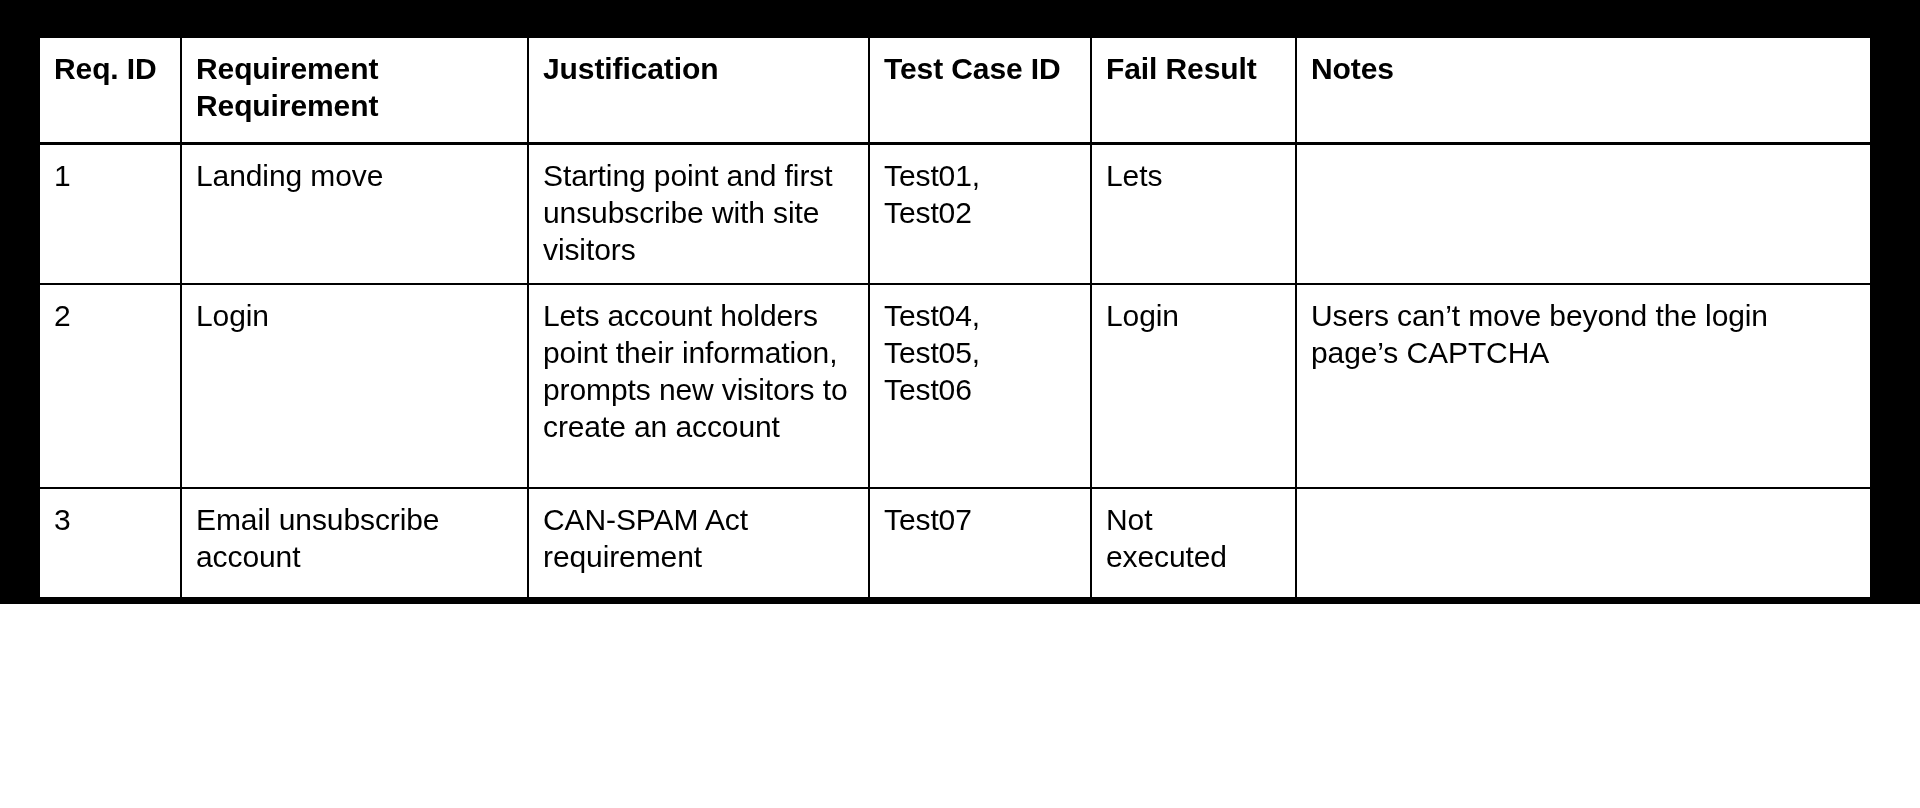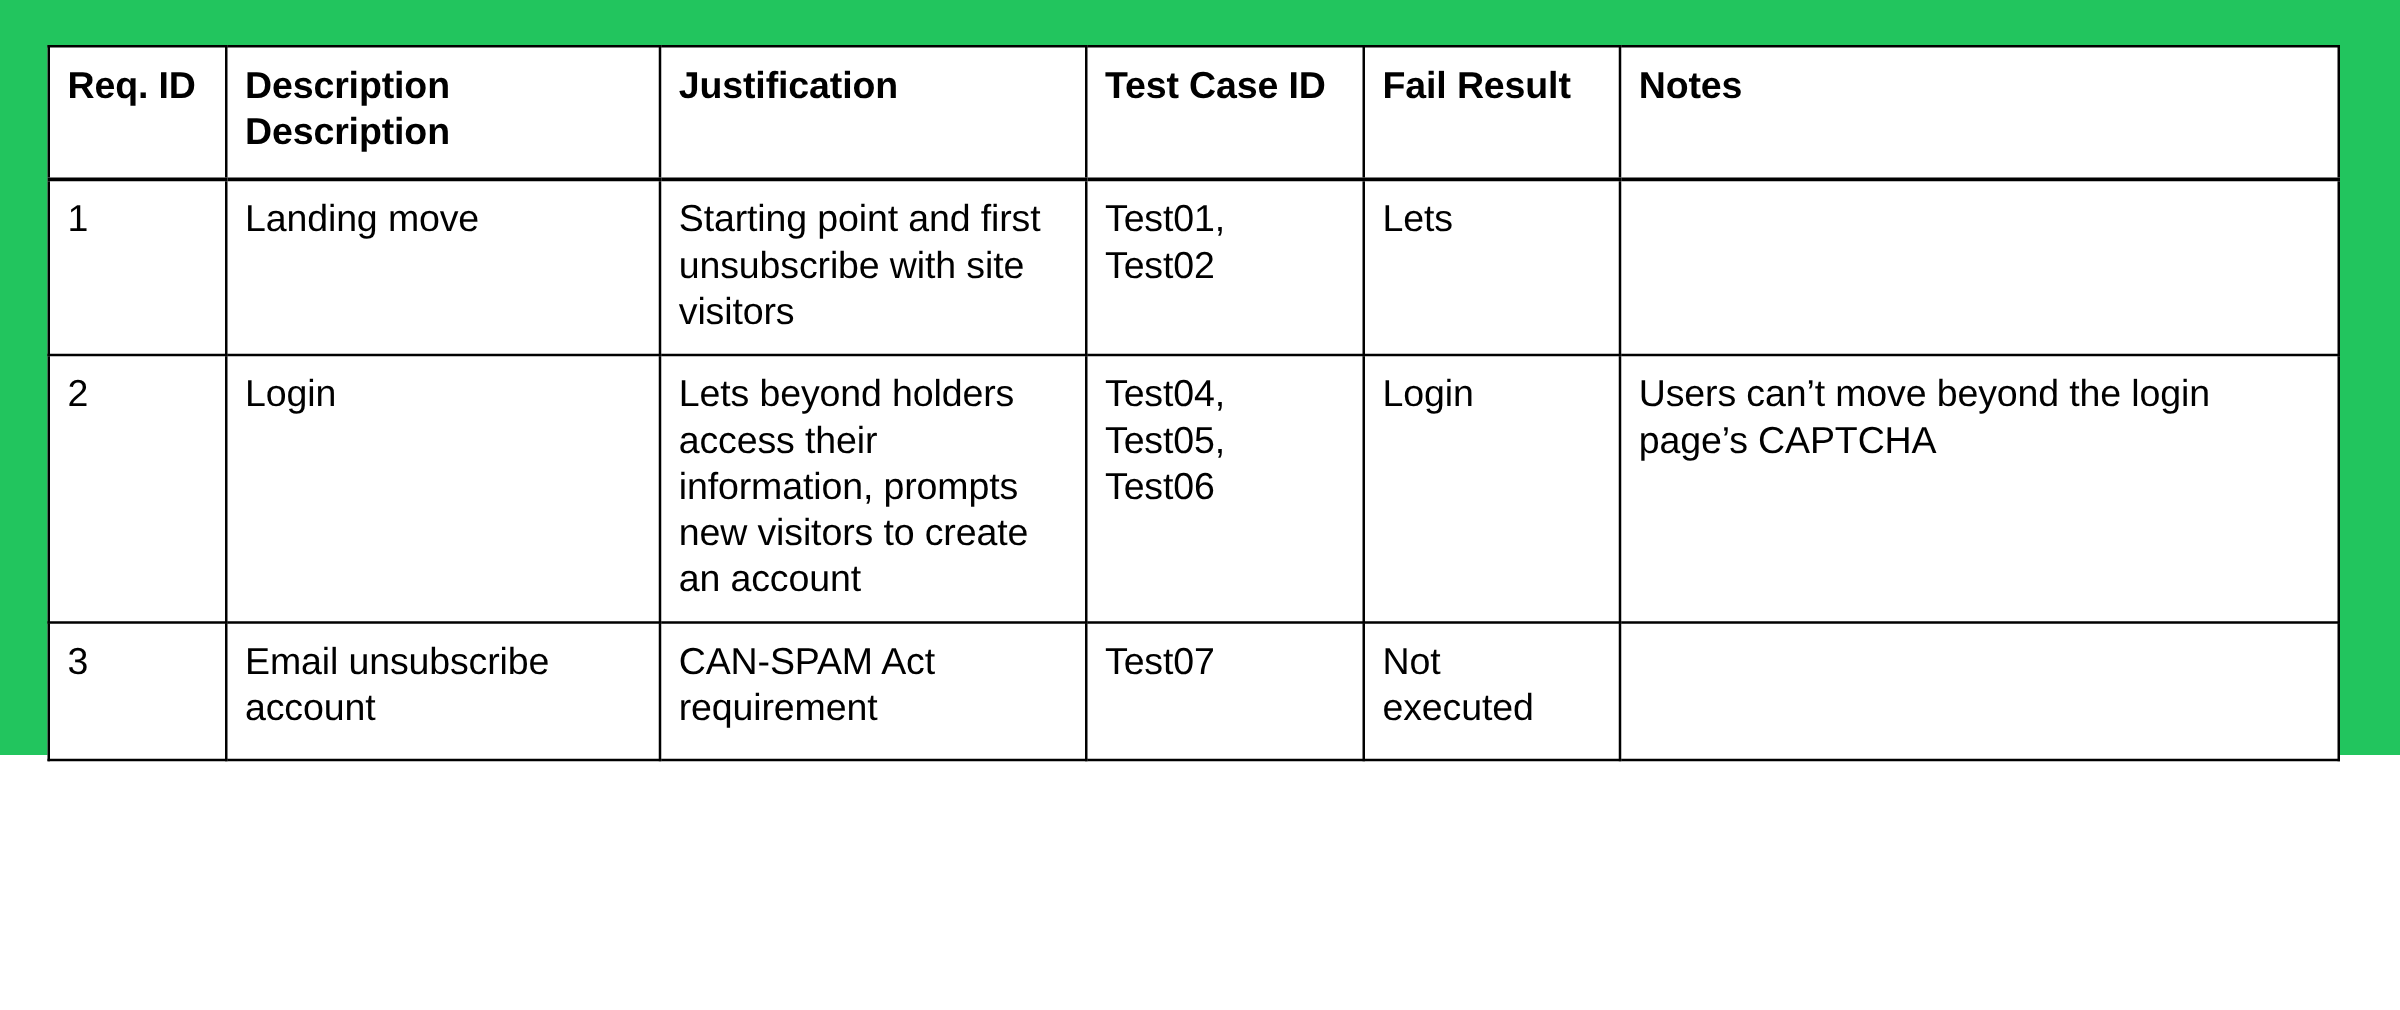--- a/index.html
+++ b/index.html
@@ -11,21 +11,21 @@
     width: 1920px;
     height: 808px;
     font-family: "Liberation Sans", sans-serif;
     color: #000000;
     overflow: hidden;
   }
   .page {
     position: relative;
     width: 1920px;
     height: 604px;
-    background: #22c55e;
+    background: #000000;
   }
   .traceability-table {
     position: absolute;
     left: 38px;
     top: 36px;
     width: 1832px;
     border-collapse: collapse;
     table-layout: fixed;
     background: #ffffff;
   }
@@ -81,21 +81,21 @@
       <col class="c-testresult">
       <col class="c-notes">
     </colgroup>
 
     <thead>
       <tr>
         <th>
           <span class="cell-text">Req. ID</span>
         </th>
         <th>
-          <span class="cell-text">Description Description</span>
+          <span class="cell-text">Requirement Requirement</span>
         </th>
         <th>
           <span class="cell-text">Justification</span>
         </th>
         <th>
           <span class="cell-text">Test Case ID</span>
         </th>
         <th>
           <span class="cell-text">Fail Result</span>
         </th>
@@ -130,21 +130,21 @@
       </tr>
 
       <tr class="row-2">
         <td>
           <span class="cell-text">2</span>
         </td>
         <td>
           <span class="cell-text">Login</span>
         </td>
         <td>
-          <span class="cell-text">Lets beyond holders access their information, prompts new visitors to create an account</span>
+          <span class="cell-text">Lets account holders point their information, prompts new visitors to create an account</span>
         </td>
         <td>
           <span class="cell-text">Test04,
 Test05,
 Test06</span>
         </td>
         <td>
           <span class="cell-text">Login</span>
         </td>
         <td>

